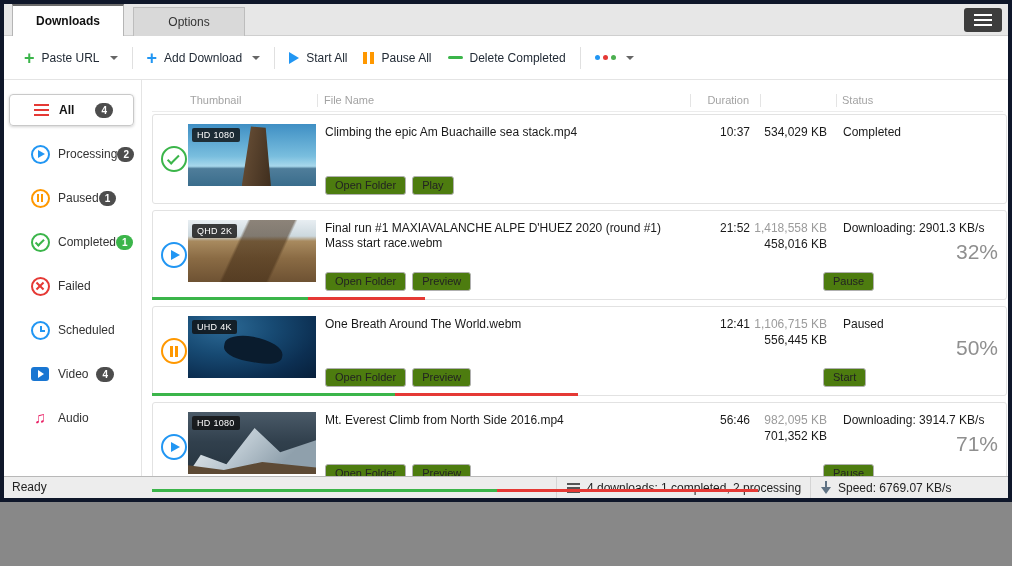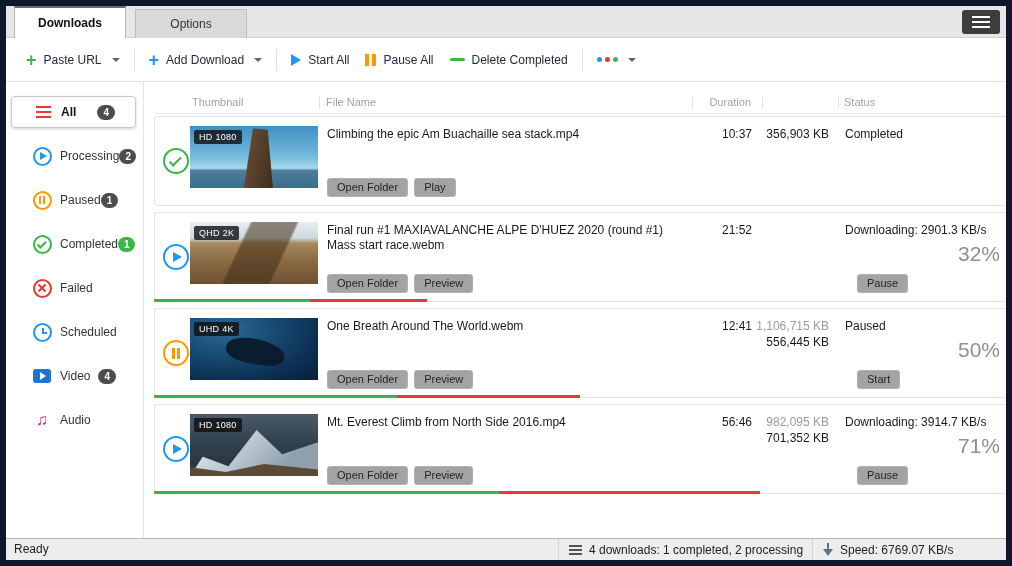--- a/index.html
+++ b/index.html
@@ -2,23 +2,23 @@
 <html><head>
 <meta charset="utf-8">
 <style>
   * { box-sizing: border-box; margin: 0; padding: 0; }
   body {
     font-family: "Liberation Sans", "DejaVu Sans", sans-serif;
     background: #888;
   }
   .window {
     position: relative;
-    width: 1012px; height: 566px;
+    width: 1012px; height: 502px;
     background: #fff;
-    border: 6px solid #0f172a;
+    border: 4px solid #0f172a;
     overflow: hidden;
   }
 
   
   .tabbar {
     position: absolute; top: 0; left: 0; right: 0; height: 32px;
     background: #e7e7e7;
     border-bottom: 1px solid #cfcfcf;
   }
   .tab {
@@ -179,24 +179,24 @@
   .dur { position: absolute; left: 520px; top: 10px; width: 77px; text-align: right; font-size: 12px; color: #1a1a1a; }
   .sizes { position: absolute; left: 590px; top: 10px; width: 84px; text-align: right; font-size: 12px; }
   .size-total { color: #9b9b9b; }
   .row--completed .size-total { color: #1a1a1a; }
   .size-done { color: #1a1a1a; margin-top: 2px; }
   .stat { position: absolute; left: 690px; top: 10px; font-size: 12px; color: #1a1a1a; white-space: nowrap; }
   .pct { position: absolute; right: 8px; top: 29px; font-size: 21px; color: #8f8f8f; }
   .row-buttons { position: absolute; left: 172px; bottom: 8px; display: flex; gap: 6px; }
   .btn {
     font-family: inherit; font-size: 11px; color: #222;
-    background: #a3a3a3; border: 1px solid #b0b0b0; border-radius: 3px;
+    background: #4d7c0f; border: 1px solid #b0b0b0; border-radius: 3px;
     padding: 2px 9px; cursor: pointer; line-height: 13px;
   }
-  .action-btn { position: absolute; left: 702px; bottom: 8px; }
+  .action-btn { position: absolute; left: 670px; bottom: 8px; }
   .progress-line { position: absolute; left: -1px; bottom: -1px; height: 3px; display: flex; z-index: 2; }
   .progress-line .pg { width: 57%; background: #3bb54a; }
   .progress-line .pr { width: 43%; background: #e53935; }
 
   
   .statusbar {
     position: absolute; left: 0; right: 0; bottom: 0; height: 22px;
     background: #ededed; border-top: 1px solid #b8b8b8;
     font-size: 12px; color: #222;
   }
@@ -352,41 +352,45 @@
     <div class="row row--completed" style="top:34px">
       <span class="circle circle--lg circle--green row-state-icon">
           <span class="checkmark checkmark--lg"></span>
         </span>
       <div class="thumb thumb--seastack">
         <span class="quality-badge">HD 1080</span>
       </div>
       <div class="fname">Climbing the epic Am Buachaille sea stack.mp4</div>
       <div class="dur">10:37</div>
       <div class="sizes">
-        <div class="size-total">356,903 KB</div>
+        <div class="size-total">534,029 KB</div>
 
       </div>
       <div class="stat">Completed</div>
 
       <div class="row-buttons">
         <button class="btn">Open Folder</button>
         <button class="btn">Play</button>
       </div>
 
     </div>
 
     <div class="row" style="top:130px">
       <span class="circle circle--lg circle--blue row-state-icon">
           <span class="tri-blue tri-blue--lg"></span>
         </span>
       <div class="thumb thumb--mtb">
         <span class="quality-badge">QHD 2K</span>
       </div>
       <div class="fname">Final run #1 MAXIAVALANCHE ALPE D'HUEZ 2020 (round #1) Mass start race.webm</div>
       <div class="dur">21:52</div>
+      <div class="sizes">
+        <div class="size-total">1,418,558 KB</div>
+        <div class="size-done">458,016 KB</div>
+      </div>
       <div class="stat">Downloading: 2901.3 KB/s</div>
       <div class="pct">32%</div>
       <div class="row-buttons">
         <button class="btn">Open Folder</button>
         <button class="btn">Preview</button>
       </div>
       <button class="btn action-btn">Pause</button>
       <div class="progress-line" style="width: 32%;">
           <span class="pg"></span>
           <span class="pr"></span>

